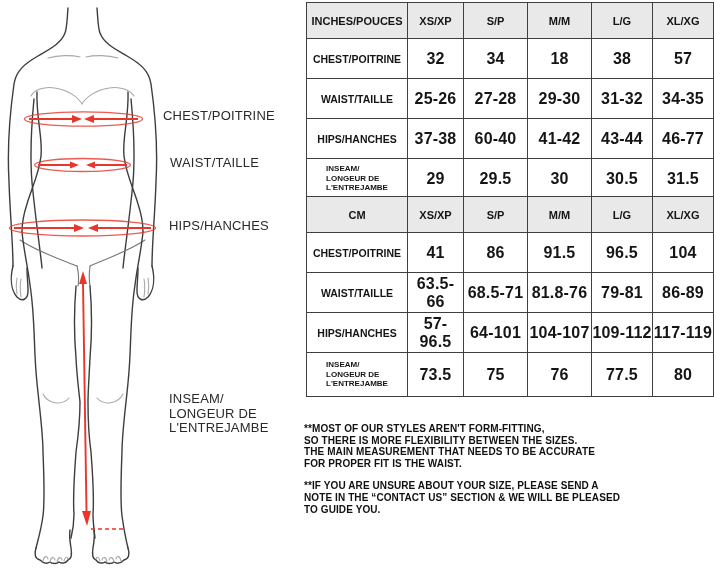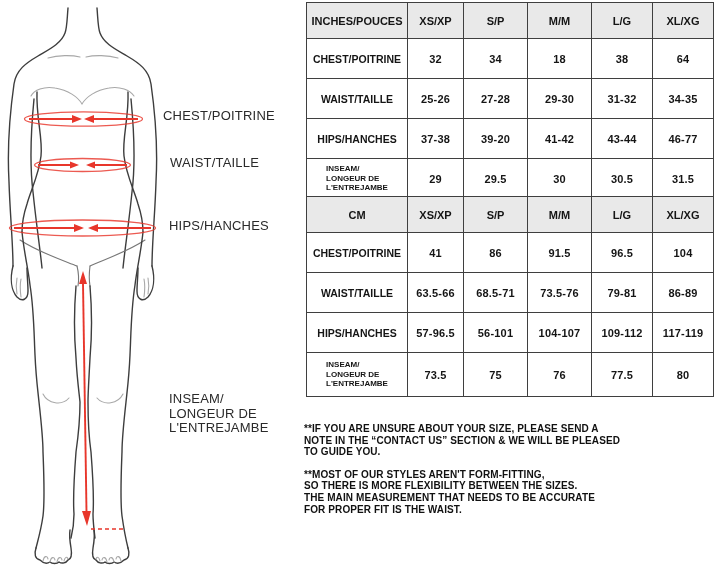--- a/index.html
+++ b/index.html
@@ -39,21 +39,21 @@
     font-weight:bold;color:#151515;text-align:center;
   }
   .tbl-inches{top:2px;}
   .tbl-cm{top:196px;}
   .tbl td{border:1.6px solid var(--table-border);padding:0;vertical-align:middle;overflow:hidden;}
   .tbl tr{height:40px;}
   .tbl tr.hd{height:36px;}
   .tbl-cm tr.last{height:44px;}
   .tbl .hd td{background:var(--table-header-bg);font-size:11px;}
   .tbl .lbl{font-size:10.5px;}
-  .tbl .val{font-size:11px;letter-spacing:.2px;}
+  .tbl .val{font-size:16px;letter-spacing:.2px;}
   .tbl .sm{font-size:8px;line-height:9.5px;}
   .tbl .sm .smwrap{display:inline-block;text-align:left;white-space:pre-line;}
   
   .notes{position:absolute;left:304px;top:423px;width:405px;}
   .notes p{
     margin:0 0 11px 0;font-weight:bold;font-size:10px;line-height:11.6px;
     color:#111;white-space:pre-line;letter-spacing:.1px;
   }
 </style>
 </head>
@@ -150,34 +150,34 @@
       <td>M/M</td>
       <td>L/G</td>
       <td>XL/XG</td>
     </tr>
     <tr>
       <td class="lbl">CHEST/POITRINE</td>
       <td class="val">32</td>
       <td class="val">34</td>
       <td class="val">18</td>
       <td class="val">38</td>
-      <td class="val">64</td>
+      <td class="val">57</td>
     </tr>
     <tr>
       <td class="lbl">WAIST/TAILLE</td>
       <td class="val">25-26</td>
       <td class="val">27-28</td>
       <td class="val">29-30</td>
       <td class="val">31-32</td>
       <td class="val">34-35</td>
     </tr>
     <tr>
       <td class="lbl">HIPS/HANCHES</td>
       <td class="val">37-38</td>
-      <td class="val">39-20</td>
+      <td class="val">60-40</td>
       <td class="val">41-42</td>
       <td class="val">43-44</td>
       <td class="val">46-77</td>
     </tr>
     <tr class="last">
       <td class="sm"><span class="smwrap">INSEAM/
 LONGEUR DE
 L'ENTREJAMBE</span></td>
       <td class="val">29</td>
       <td class="val">29.5</td>
@@ -211,48 +211,48 @@
       <td class="val">41</td>
       <td class="val">86</td>
       <td class="val">91.5</td>
       <td class="val">96.5</td>
       <td class="val">104</td>
     </tr>
     <tr>
       <td class="lbl">WAIST/TAILLE</td>
       <td class="val">63.5-66</td>
       <td class="val">68.5-71</td>
-      <td class="val">73.5-76</td>
+      <td class="val">81.8-76</td>
       <td class="val">79-81</td>
       <td class="val">86-89</td>
     </tr>
     <tr>
       <td class="lbl">HIPS/HANCHES</td>
       <td class="val">57-96.5</td>
-      <td class="val">56-101</td>
+      <td class="val">64-101</td>
       <td class="val">104-107</td>
       <td class="val">109-112</td>
       <td class="val">117-119</td>
     </tr>
     <tr class="last">
       <td class="sm"><span class="smwrap">INSEAM/
 LONGEUR DE
 L'ENTREJAMBE</span></td>
       <td class="val">73.5</td>
       <td class="val">75</td>
       <td class="val">76</td>
       <td class="val">77.5</td>
       <td class="val">80</td>
     </tr>
   </tbody>
     </table>
 
   <div class="notes">
-    <p>**IF YOU ARE UNSURE ABOUT YOUR SIZE, PLEASE SEND A
-NOTE IN THE “CONTACT US” SECTION &amp; WE WILL BE PLEASED
-TO GUIDE YOU.</p>
     <p>**MOST OF OUR STYLES AREN'T FORM-FITTING,
 SO THERE IS MORE FLEXIBILITY BETWEEN THE SIZES.
 THE MAIN MEASUREMENT THAT NEEDS TO BE ACCURATE
 FOR PROPER FIT IS THE WAIST.</p>
+    <p>**IF YOU ARE UNSURE ABOUT YOUR SIZE, PLEASE SEND A
+NOTE IN THE “CONTACT US” SECTION &amp; WE WILL BE PLEASED
+TO GUIDE YOU.</p>
   </div>
 
 </div>
 
 </body></html>

